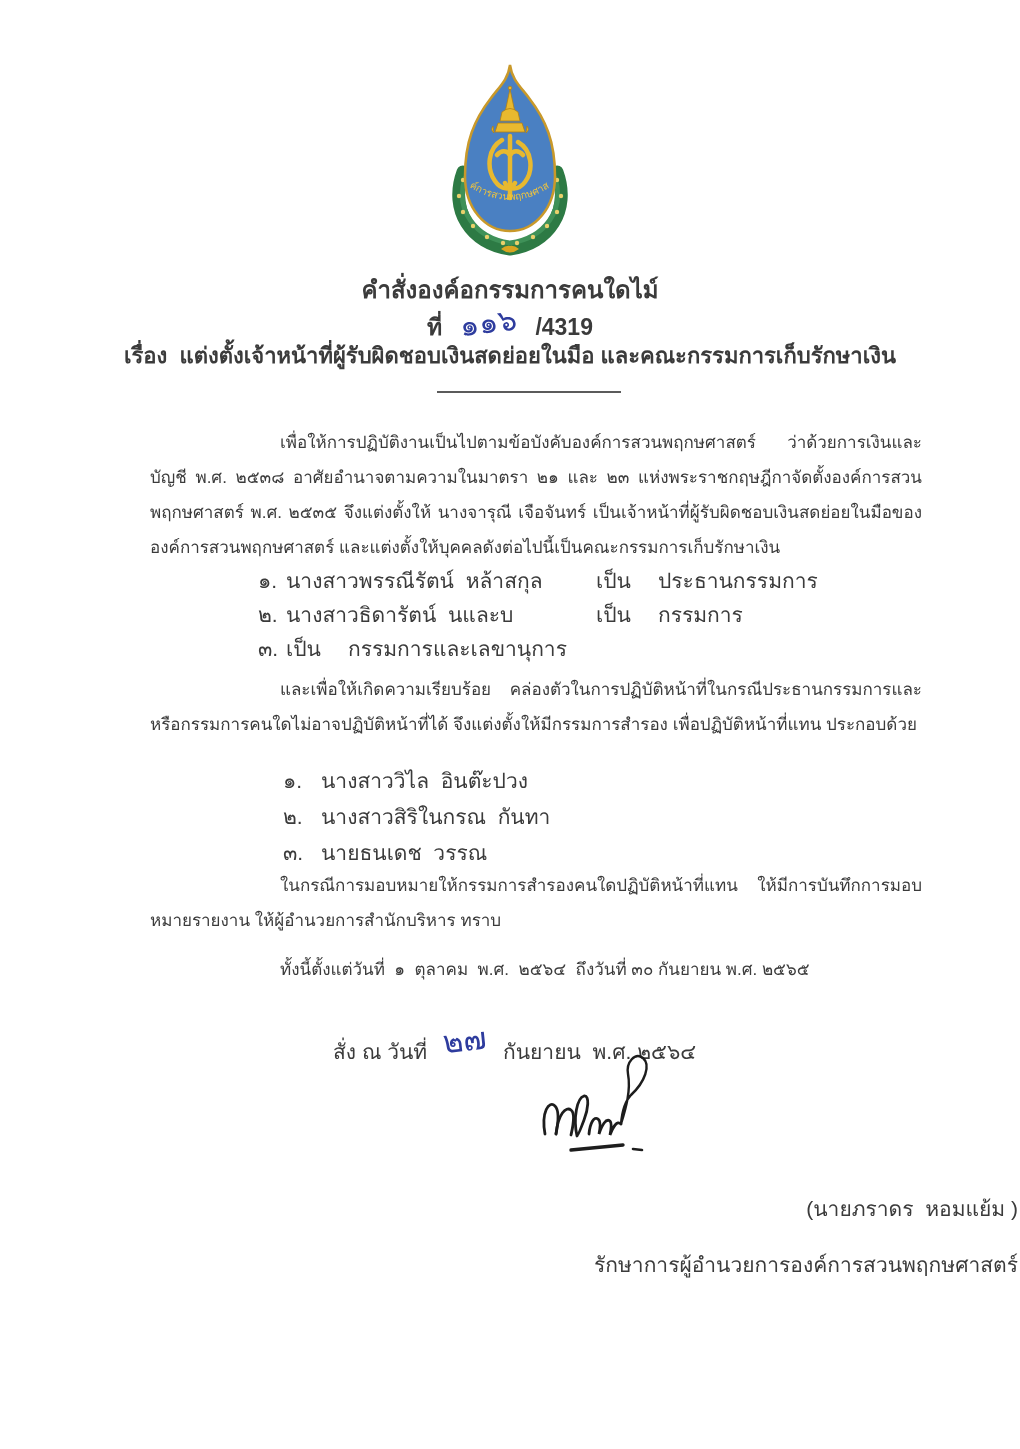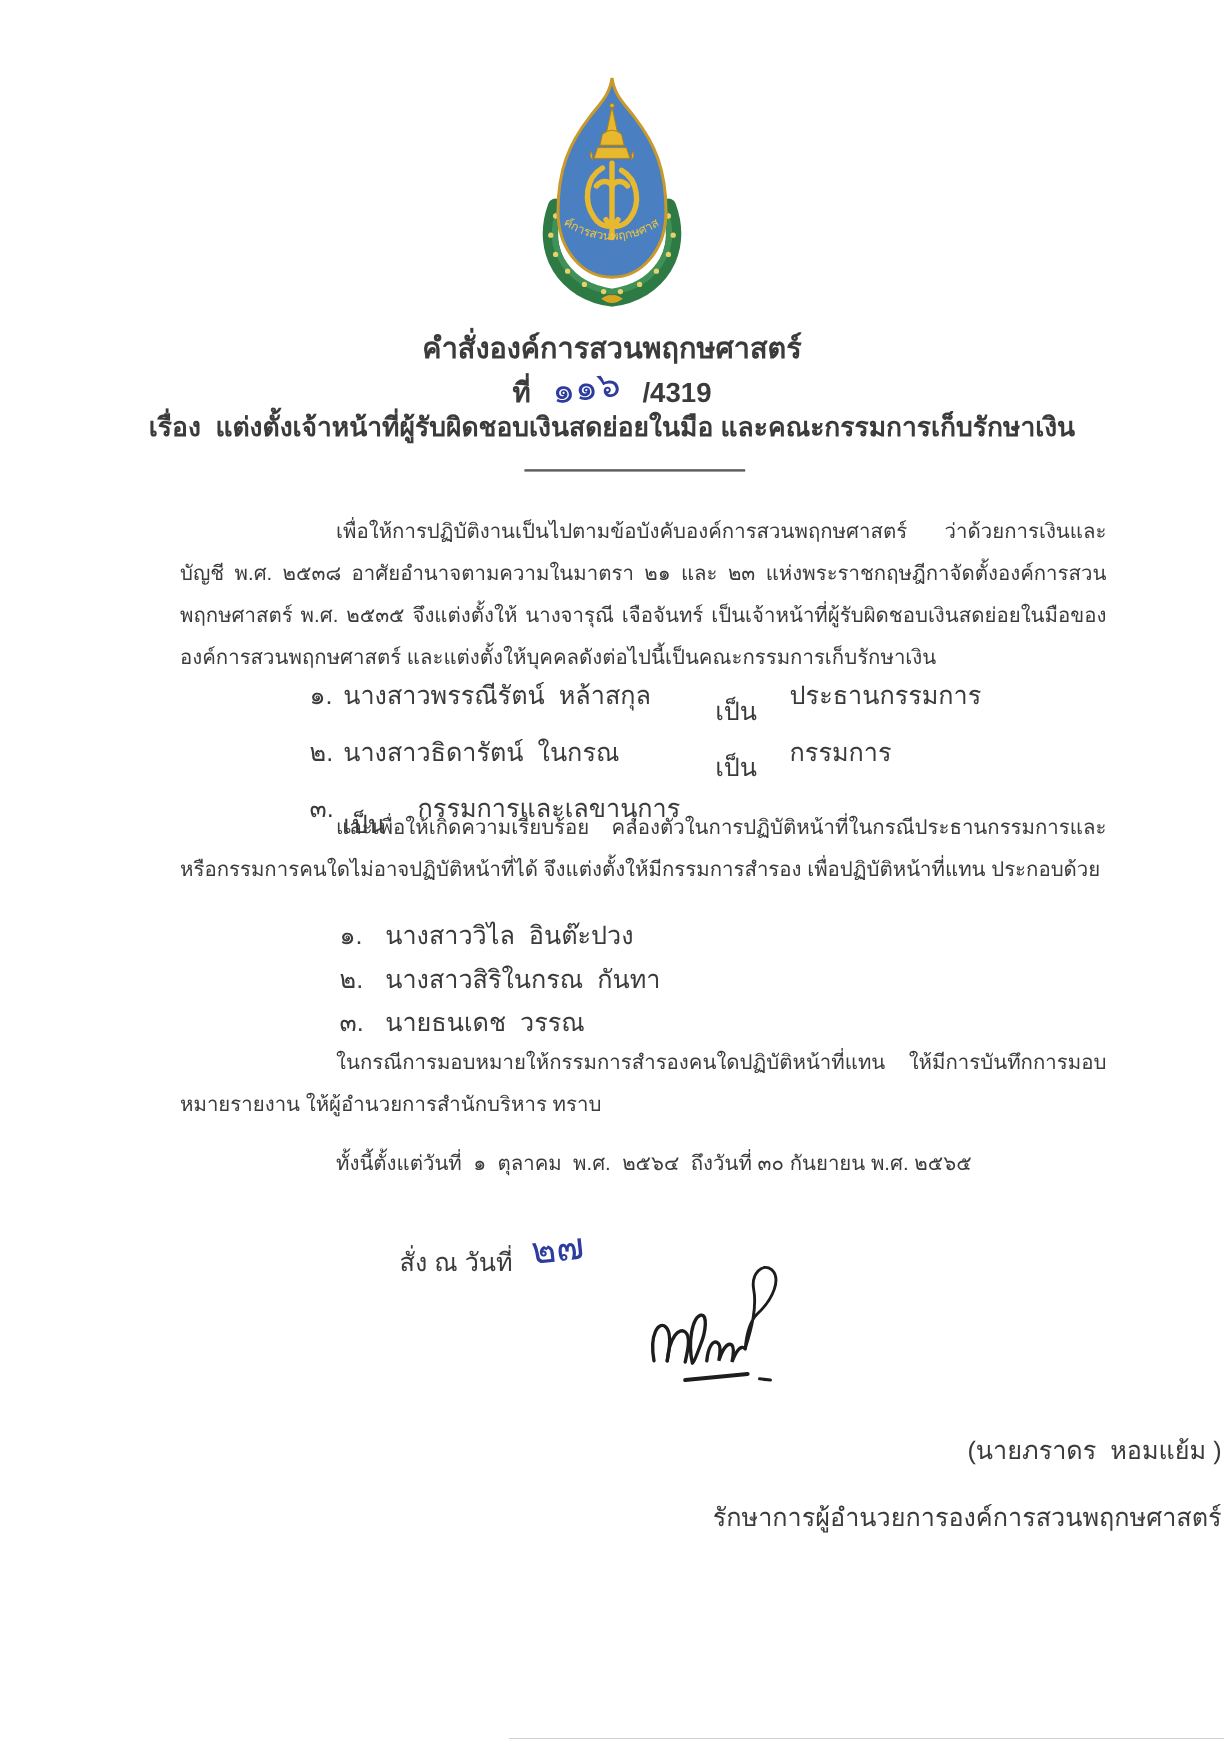--- a/index.html
+++ b/index.html
@@ -18,21 +18,21 @@
   .body-text{font-size:17px;line-height:35px;color:#3b3b3b;}
   .para{left:150px;width:772px;text-align:justify;text-indent:130px;}
   .hand{color:#2e3c9e;font-weight:400;}
   .docno-row{display:flex;justify-content:center;align-items:baseline;gap:18px;font-size:23px;}
   .docno-hand{font-size:30px;transform:rotate(-7deg) translateY(-2px);display:inline-block;}
   .rule{left:437px;top:391px;width:184px;border-top:2px solid #5b5b5b;height:0;}
   .list{display:flex;flex-direction:column;}
   .list-row{display:flex;line-height:34px;font-size:21px;white-space:pre;}
   .l1-no{width:28px;}
   .l1-name{width:310px;}
-  .l1-is{width:62px;margin-top:13px;}
+  .l1-is{width:62px;}
   .l2-row{line-height:36px;}
   .l2-no{width:38px;}
   .date-row{display:flex;align-items:flex-end;font-size:21px;white-space:pre;}
   .date-hand{font-size:31px;transform:rotate(-6deg) translateY(-3px);display:inline-block;margin:0 16px;}
   .sig-name-wrap{left:200px;width:818px;text-align:right;font-size:21px;}
 </style>
 </head>
 <body>
 
 <div class="page">
@@ -79,21 +79,21 @@
         <path d="M69,95 C72,90 78,90 82,95"></path>
       </g>
 
       <path id="arcText" d="M27,126 Q69,154 111,126" fill="none"></path>
       <text font-size="10" fill="#f3c53a" font-family="Liberation Sans, sans-serif">
         <textPath href="#arcText" startOffset="50%" text-anchor="middle">องค์การสวนพฤกษศาสตร์</textPath>
       </text>
     </svg>
   </div>
 
-  <div class="abs center-line bold" style="top:270px;font-size:24px;">คำสั่งองค์การสวนพฤกษศาสตร์</div>
+  <div class="abs center-line bold" style="top:270px;font-size:24px;">คำสั่งองค์อกรรมการคนใดไม์</div>
 
   <div class="abs docno-row bold" style="top:301px;left:0;width:1020px;">
     <span>ที่</span>
     <span class="hand docno-hand">๑๑๖</span>
     <span>/4319</span>
   </div>
 
   <div class="abs center-line bold" style="top:338px;font-size:22px;white-space:pre;">เรื่อง  แต่งตั้งเจ้าหน้าที่ผู้รับผิดชอบเงินสดย่อยในมือ และคณะกรรมการเก็บรักษาเงิน</div>
 
   <div class="abs rule"></div>
@@ -102,21 +102,21 @@
 
   <div class="abs list" style="top:564px;left:258px;width:640px;">
     <div class="list-row">
       <span class="l1-no">๑.</span>
       <span class="l1-name">นางสาวพรรณีรัตน์  หล้าสกุล</span>
       <span class="l1-is">เป็น</span>
       <span>ประธานกรรมการ</span>
     </div>
     <div class="list-row">
       <span class="l1-no">๒.</span>
-      <span class="l1-name">นางสาวธิดารัตน์  ในกรณ</span>
+      <span class="l1-name">นางสาวธิดารัตน์  นและบ</span>
       <span class="l1-is">เป็น</span>
       <span>กรรมการ</span>
     </div>
     <div class="list-row">
       <span class="l1-no">๓.</span>
       <span class="l1-is">เป็น</span>
       <span>กรรมการและเลขานุการ</span>
     </div>
   </div>
 
@@ -137,20 +137,21 @@
     </div>
   </div>
 
   <div class="abs body-text para" style="top:868px;">ในกรณีการมอบหมายให้กรรมการสำรองคนใดปฏิบัติหน้าที่แทน ให้มีการบันทึกการมอบหมายรายงาน ให้ผู้อำนวยการสำนักบริหาร ทราบ</div>
 
   <div class="abs body-text" style="top:952px;left:280px;white-space:pre;">ทั้งนี้ตั้งแต่วันที่  ๑  ตุลาคม  พ.ศ.  ๒๕๖๔  ถึงวันที่ ๓๐ กันยายน พ.ศ. ๒๕๖๕</div>
 
   <div class="abs date-row" style="top:1018px;left:333px;">
     <span>สั่ง ณ วันที่</span>
     <span class="hand date-hand">๒๗</span>
+    <span>กันยายน  พ.ศ. ๒๕๖๔</span>
   </div>
 
   <div class="abs" style="left:523px;top:1050px;width:160px;height:115px;">
     <svg width="160" height="115" viewBox="0 0 160 115">
       <g fill="none" stroke="#1d1d1d" stroke-width="2.8" stroke-linecap="round">
         <path d="M22,84 C18,62 26,50 32,56 C37,61 35,74 33,84"></path>
         <path d="M33,84 C35,64 43,56 48,60 C53,64 50,76 48,85"></path>
         <path d="M54,86 C50,68 54,48 61,46 C67,45 65,60 61,70 C58,78 55,86 54,86"></path>
         <path d="M66,84 C67,73 71,66 75,69 C78,71 77,79 76,84 C79,75 83,68 87,71 C89,73 88,80 87,85 C90,77 94,70 98,74"></path>
         <path d="M98,74 C103,58 108,40 105,24 C103,12 112,2 120,8 C128,15 122,32 108,45 C102,51 99,62 98,74" stroke-width="2.4"></path>

